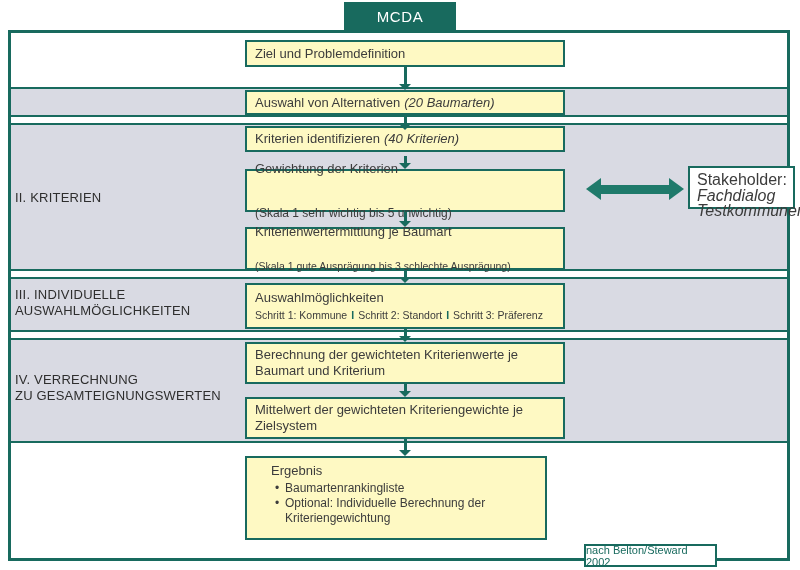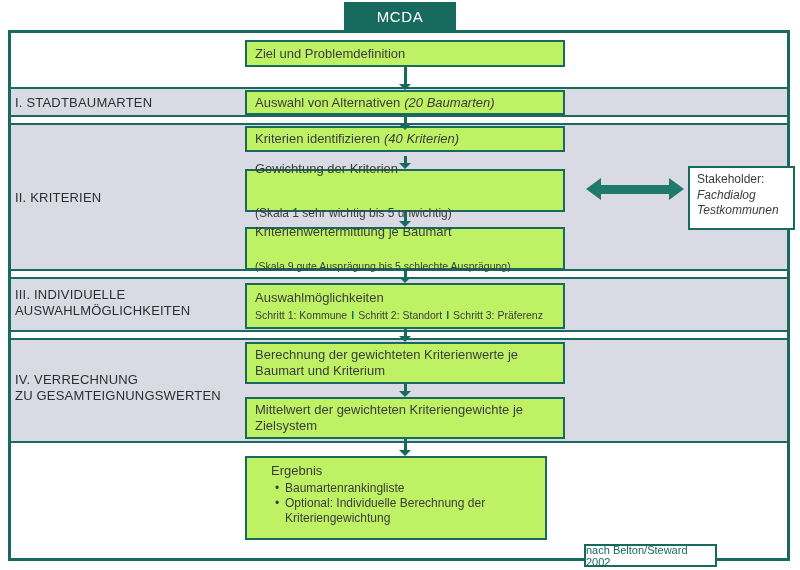--- a/index.html
+++ b/index.html
@@ -24,21 +24,21 @@
   .mcda{position:absolute;left:344px;top:2px;width:112px;height:29px;background:var(--teal);
         color:#fff;display:flex;align-items:center;justify-content:center;font-size:15px;
         letter-spacing:.6px;z-index:7;}
 
   .seclabel{position:absolute;left:15px;font-size:13px;color:#2e2e2e;letter-spacing:.2px;z-index:3;}
   #lab1{top:95px;}
   #lab2{top:190px;}
   #lab3{top:287px;line-height:16px;}
   #lab4{top:372px;line-height:16px;}
 
-  .fbox{position:absolute;left:245px;width:320px;background:#bef264;border:2px solid var(--teal);
+  .fbox{position:absolute;left:245px;width:320px;background:#fef9c3;border:2px solid var(--teal);
         z-index:4;display:flex;flex-direction:column;justify-content:center;
         padding:2px 8px;color:var(--ink);}
   #b-ziel{top:40px;height:27px;}
   #b-auswahl{top:90px;height:25px;}
   #b-krit{top:126px;height:26px;}
   #b-gew{top:169px;height:43px;gap:29px;}
   #b-wert{top:227px;height:43px;gap:20px;}
   #b-ausm{top:283px;height:46px;}
   #b-ber{top:342px;height:42px;}
   #b-mit{top:397px;height:42px;}
@@ -64,22 +64,22 @@
 
   .harrow{position:absolute;left:586px;top:178px;width:98px;height:22px;display:flex;
           align-items:center;z-index:5;}
   .hhead{width:0;height:0;flex:0 0 auto;}
   .hhead.left{border-top:11px solid transparent;border-bottom:11px solid transparent;
               border-right:15px solid var(--arrow);}
   .hhead.right{border-top:11px solid transparent;border-bottom:11px solid transparent;
                border-left:15px solid var(--arrow);}
   .hshaft{height:9px;background:var(--arrow);flex:1;}
 
-  .stake{position:absolute;left:688px;top:166px;width:107px;height:64px;background:#fff;
-         border:2px solid var(--teal);z-index:6;padding:4px 7px;font-size:12px;
+  .stake{position:absolute;left:688px;top:166px;width:107px;height:43px;background:#fff;
+         border:2px solid var(--teal);z-index:6;padding:4px 7px;font-size:16px;
          line-height:15.5px;color:var(--ink);}
   .stake .ital{font-style:italic;}
 
   .cite{position:absolute;left:584px;top:544px;width:133px;height:23px;background:#fff;
         border:2px solid var(--teal);color:var(--teal);font-size:11px;display:flex;
         align-items:center;justify-content:center;z-index:6;}
 </style>
 </head>
 <body>
 
@@ -87,21 +87,20 @@
 
   <div class="frame"></div>
 
   <div class="band" id="band1"></div>
   <div class="band" id="band2"></div>
   <div class="band" id="band3"></div>
   <div class="band" id="band4"></div>
 
   <div class="mcda">MCDA</div>
 
-  <div class="seclabel" id="lab1">I. STADTBAUMARTEN</div>
   <div class="seclabel" id="lab2">II. KRITERIEN</div>
   <div class="seclabel" id="lab3">
     <div>III. INDIVIDUELLE</div>
     <div>AUSWAHLMÖGLICHKEITEN</div>
   </div>
   <div class="seclabel" id="lab4">
     <div>IV. VERRECHNUNG</div>
     <div>ZU GESAMTEIGNUNGSWERTEN</div>
   </div>
 
@@ -117,21 +116,21 @@
     <div class="l1"><span>Kriterien identifizieren</span><span class="note">(40 Kriterien)</span></div>
   </div>
 
   <div class="fbox" id="b-gew">
     <div class="l1">Gewichtung der Kriterien</div>
     <div class="l2">(Skala 1 sehr wichtig bis 5 unwichtig)</div>
   </div>
 
   <div class="fbox" id="b-wert">
     <div class="l1">Kriterienwertermittlung je Baumart</div>
-    <div class="l2s">(Skala 9 gute Ausprägung bis 5 schlechte Ausprägung)</div>
+    <div class="l2s">(Skala 1 gute Ausprägung bis 3 schlechte Ausprägung)</div>
   </div>
 
   <div class="fbox" id="b-ausm">
     <div class="l1">Auswahlmöglichkeiten</div>
     <div class="steps">
       <span>Schritt 1: Kommune</span><span class="sep">I</span><span>Schritt 2: Standort</span><span class="sep">I</span><span>Schritt 3: Präferenz</span>
     </div>
   </div>
 
   <div class="fbox" id="b-ber">

